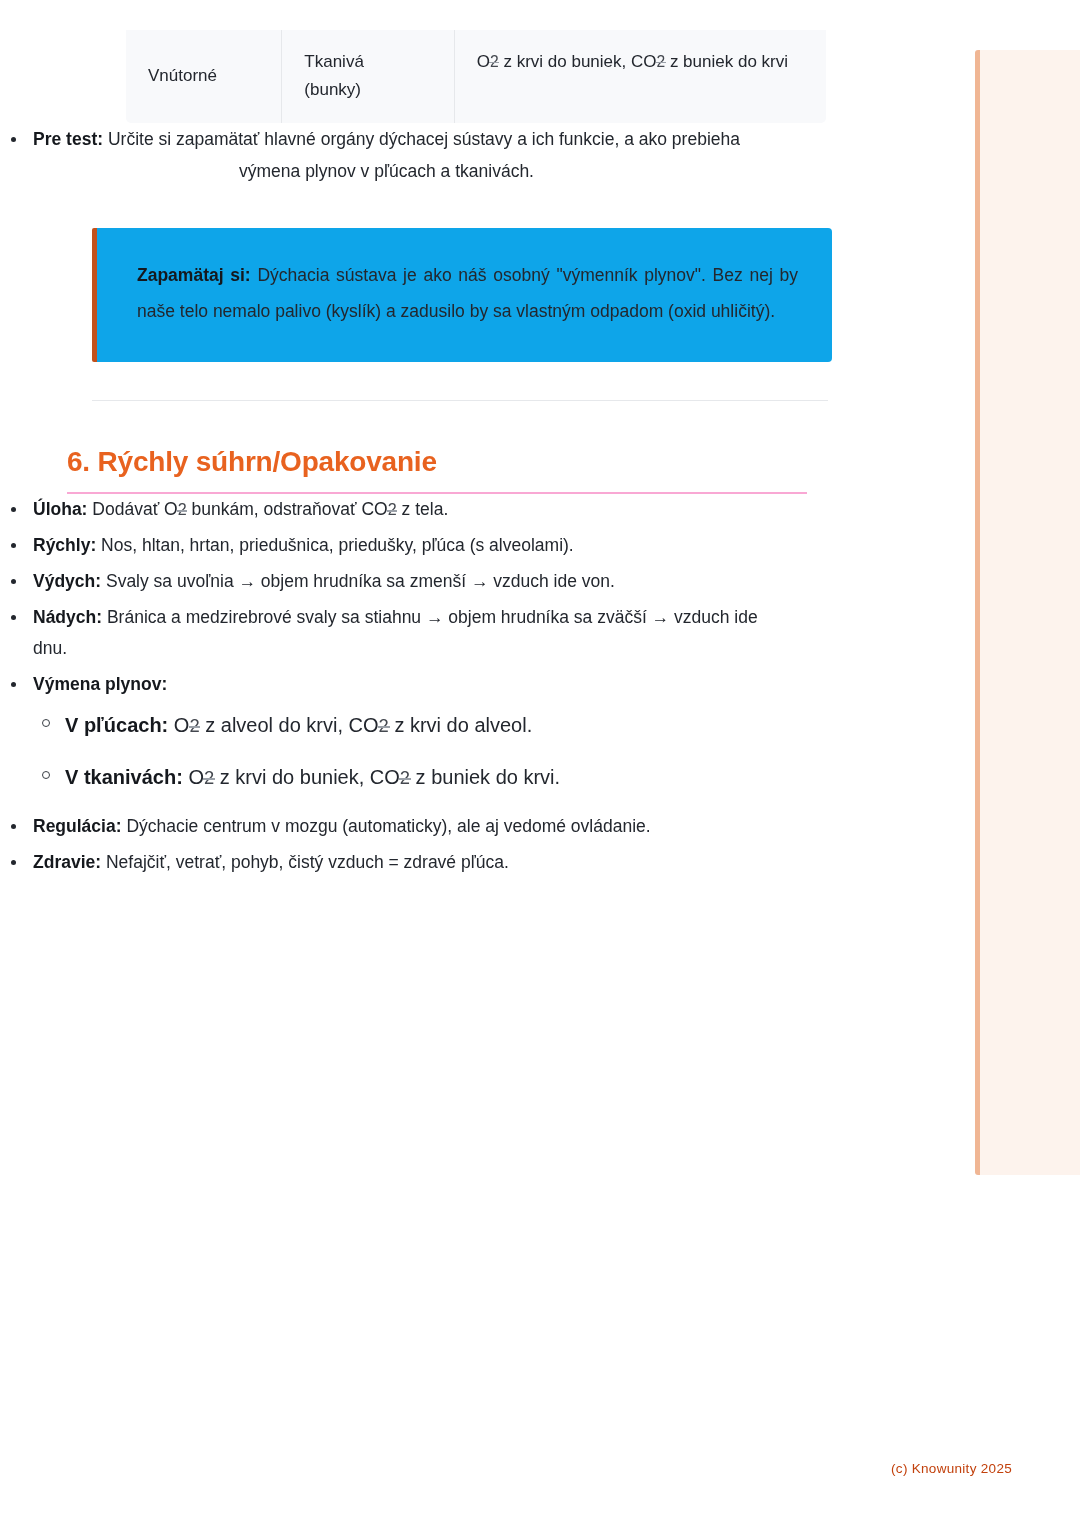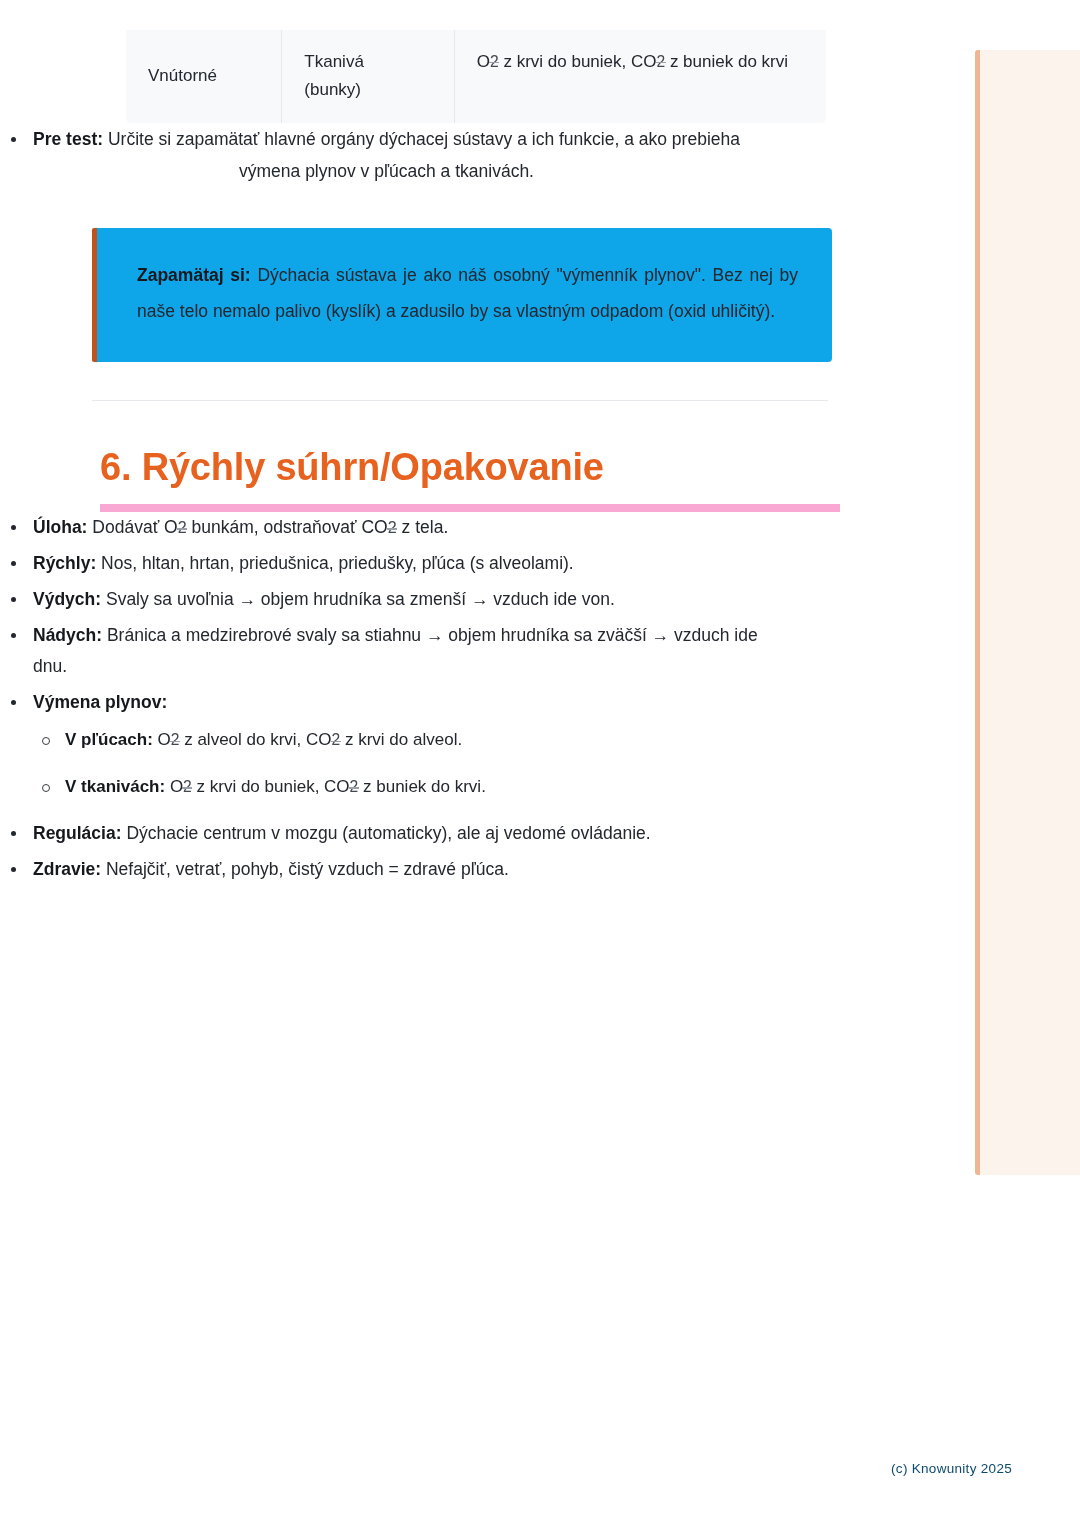--- a/index.html
+++ b/index.html
@@ -97,21 +97,21 @@
   }
   ul.sub-bullets {
     list-style: none;
     margin: 6px 0 4px 0;
     padding: 0;
   }
   ul.sub-bullets > li {
     position: relative;
     padding-left: 32px;
     margin-bottom: 16px;
-    font-size: 17px;
+    font-size: 20px;
     line-height: 1.8;
   }
   ul.sub-bullets > li::before {
     content: "";
     position: absolute;
     left: 9px;
     top: 12px;
     width: 6px;
     height: 6px;
     border-radius: 50%;
@@ -147,46 +147,46 @@
   
   .divider {
     margin: 38px 0 0 92px;
     width: 736px;
     height: 1px;
     background: #e6e8eb;
   }
 
   
   h2.section-title {
-    margin: 44px 0 0 100px;
+    margin: 44px 0 0 67px;
     padding: 0 0 14px 0;
     width: 740px;
-    font-size: 38px;
+    font-size: 28px;
     line-height: 1.2;
     font-weight: 700;
     color: #e8621f;
     letter-spacing: -0.2px;
-    border-bottom: 8px solid #f9a8d4;
+    border-bottom: 2px solid #f9a8d4;
   }
 
   
   .summary {
     margin: 26px 0 0 92px;
     width: 760px;
   }
   .summary > li { margin-bottom: 12px; }
   .summary > li.tight { margin-bottom: 6px; }
 
   
   .footer {
     position: absolute;
     right: 68px;
     bottom: 52px;
     font-size: 13.5px;
-    color: #0c4a6e;
+    color: #c2410c;
     letter-spacing: 0.3px;
   }
 
   
   .sub2 {
     font-size: 0.92em;
     position: relative;
     display: inline-block;
     color: #44484f;
   }

